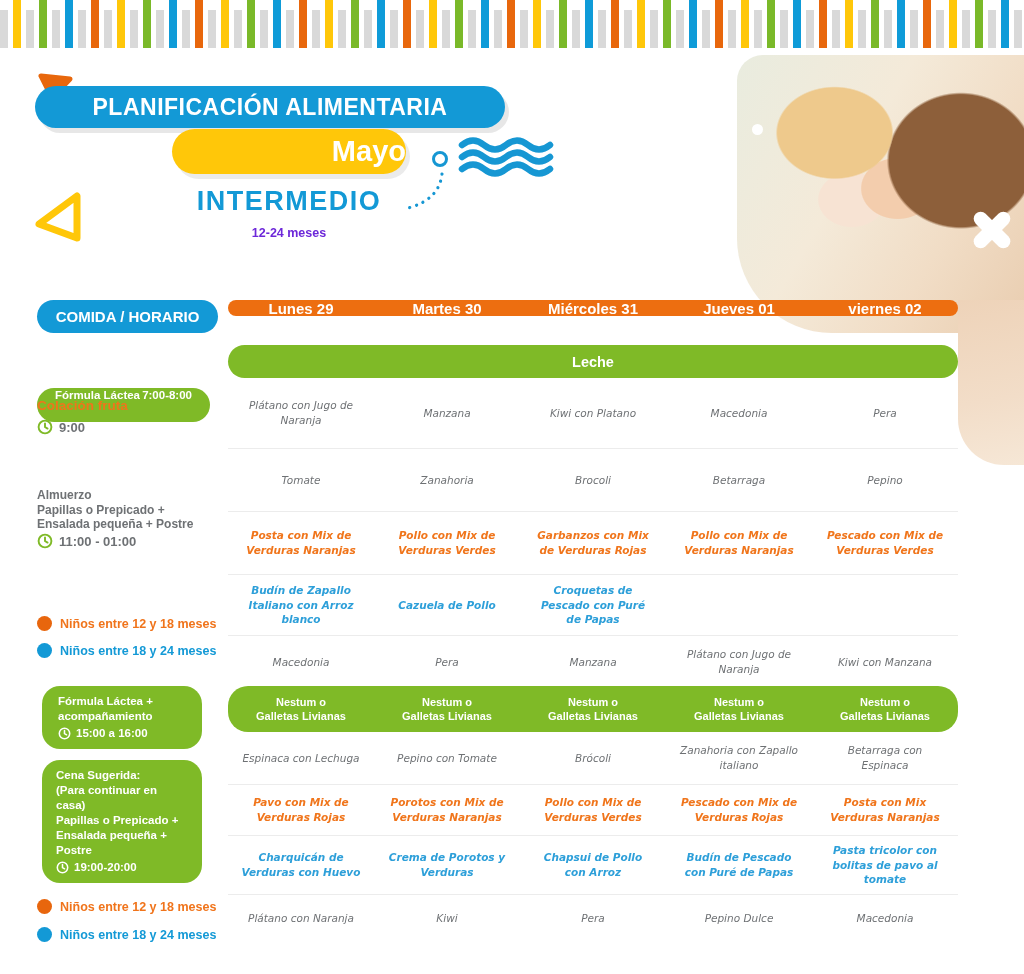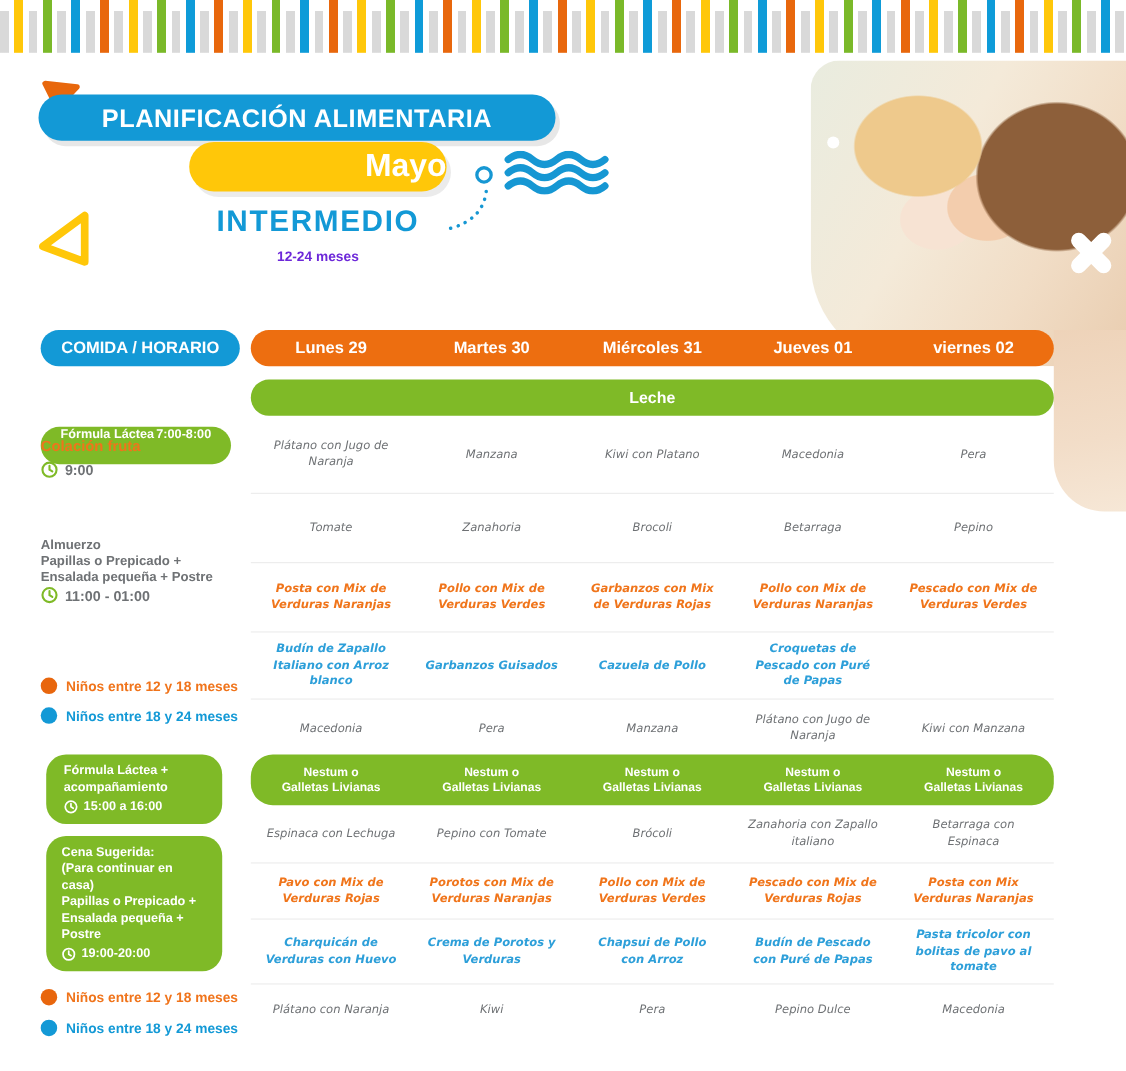--- a/index.html
+++ b/index.html
@@ -70,21 +70,21 @@
     font-size:12px;line-height:1.22;}
   .legend-item{position:absolute;display:flex;align-items:center;gap:8px;
     font-weight:bold;font-size:12.5px;margin-top:48px;}
   .legend-dot{width:15px;height:15px;border-radius:50%;flex:0 0 auto;}
   .lg-orange .legend-dot{background:#E8660D;} .lg-orange{color:#F0741B;}
   .lg-blue .legend-dot{background:#1399D6;} .lg-blue{color:#1399D6;}
   .lg1a{left:37px;top:568px;} .lg1b{left:37px;top:595px;}
   .lg2a{left:37px;top:851px;} .lg2b{left:37px;top:879px;}
 
   
-  .day-header{position:absolute;left:228px;top:300px;width:730px;height:33px;
+  .day-header{position:absolute;left:228px;top:300px;width:730px;height:16px;
     background:#ED6E10;border-radius:17px;display:flex;}
   .day-header .cell{color:#fff;font-weight:bold;font-size:15px;}
   .leche-bar{position:absolute;left:228px;top:345px;width:730px;height:33px;
     background:#7FBA27;border-radius:17px;display:flex;align-items:center;justify-content:center;
     color:#fff;font-weight:bold;font-size:14.5px;}
   .nestum-bar{position:absolute;left:228px;top:686px;width:730px;height:46px;
     background:#7FBA27;border-radius:20px;display:flex;}
   .nestum-bar .cell{color:#fff;font-weight:bold;font-size:11px;line-height:1.3;flex-direction:column;}
   .tblock{position:absolute;left:228px;width:730px;font-style:italic;}
   .tb1{top:378px;} .tb2{top:732px;}
@@ -248,21 +248,20 @@
     </div>
     <div class="trow h62 sep">
       <div class="cell c-orange">Posta con Mix de Verduras Naranjas</div>
       <div class="cell c-orange">Pollo con Mix de Verduras Verdes</div>
       <div class="cell c-orange">Garbanzos con Mix de Verduras Rojas</div>
       <div class="cell c-orange">Pollo con Mix de Verduras Naranjas</div>
       <div class="cell c-orange">Pescado con Mix de Verduras Verdes</div>
     </div>
     <div class="trow h60 sep">
       <div class="cell c-blue">Budín de Zapallo Italiano con Arroz blanco</div>
-      <div class="cell c-blue">Garbanzos Guisados</div>
       <div class="cell c-blue">Cazuela de Pollo</div>
       <div class="cell c-blue">Croquetas de Pescado con Puré de Papas</div>
     </div>
     <div class="trow h52a">
       <div class="cell c-gray">Macedonia</div>
       <div class="cell c-gray">Pera</div>
       <div class="cell c-gray">Manzana</div>
       <div class="cell c-gray">Plátano con Jugo de Naranja</div>
       <div class="cell c-gray">Kiwi con Manzana</div>
     </div>

